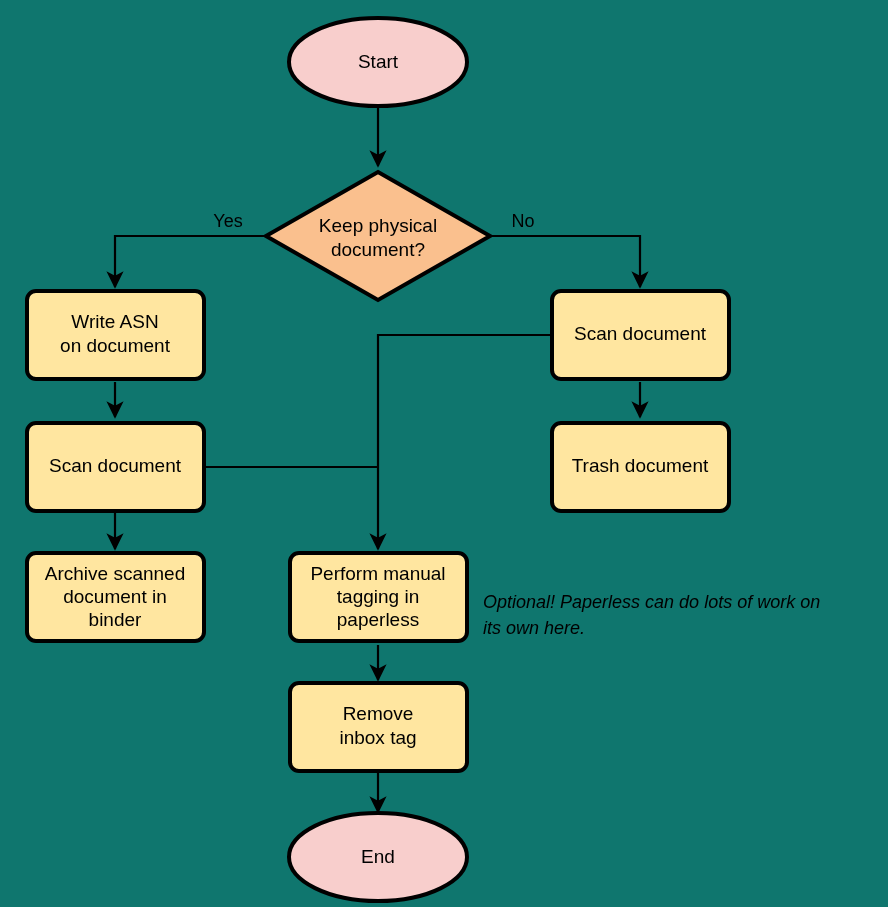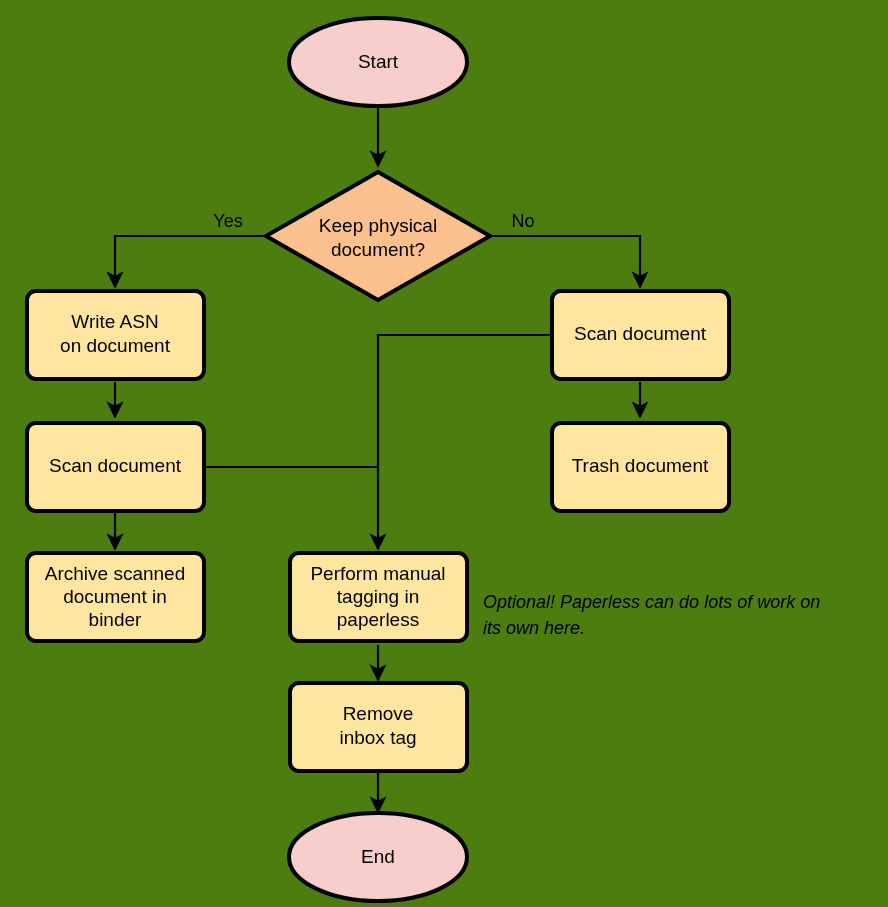--- a/index.html
+++ b/index.html
@@ -65,21 +65,21 @@
   }
   .connector {
     stroke: #000000;
     stroke-width: 2.2;
     fill: none;
   }
 </style>
 </head>
 <body>
 
-<div id="flow-root" style="background: #4d7c0f;">
+<div id="flow-root" style="background: #0f766e;">
   <svg id="flow-svg" viewBox="0 0 888 907" xmlns="http://www.w3.org/2000/svg">
 
     <defs>
       <marker id="arrowhead" markerWidth="9" markerHeight="9" refX="7.2" refY="4.5" orient="auto" markerUnits="strokeWidth">
         <path d="M 0 0.6 L 8 4.5 L 0 8.4 L 2.1 4.5 Z" fill="#000000"></path>
       </marker>
     </defs>
 
     <path class="connector" d="M 378 103 L 378 166" marker-end="url(#arrowhead)"></path>
 

